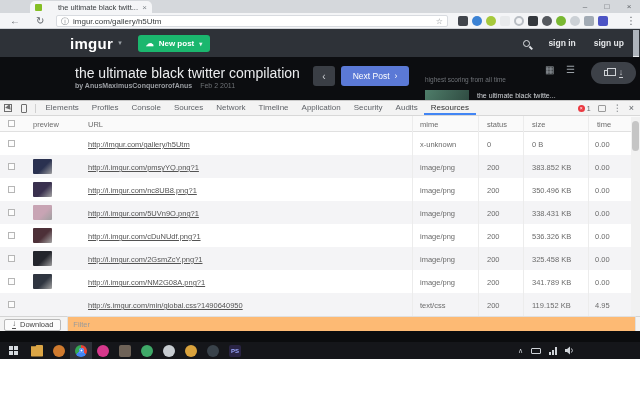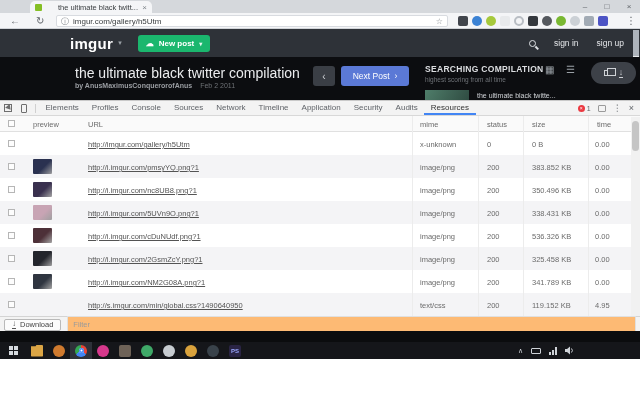--- a/index.html
+++ b/index.html
@@ -29,21 +29,21 @@
 
   
   .imgur-header { position:absolute; left:0; top:29px; width:640px; height:28px; background:#2e3238; display:flex; align-items:center; }
   .imgur-logo { margin-left:70px; color:#fff; font-weight:bold; font-size:15px; letter-spacing:.3px; }
   .logo-chevron { color:#9aa0a6; font-size:7px; margin-left:5px; }
   .newpost-btn { margin-left:16px; height:17px; background:#1bb76e; border-radius:3px; color:#fff; font-size:8px; font-weight:bold; display:flex; align-items:center; padding:0 8px; gap:5px; }
   .newpost-chev { font-size:6px; opacity:.9; }
   .hdr-right { margin-left:auto; margin-right:16px; display:flex; align-items:center; gap:18px; }
   .search-glass { width:7px; height:7px; border:1.5px solid #dfe2e6; border-radius:50%; position:relative; }
   .search-glass::after { content:""; position:absolute; width:4px; height:1.5px; background:#dfe2e6; transform:rotate(45deg); left:5px; top:6px; }
-  .hdr-link { color:#e4e6e9; font-size:8.5px; font-weight:normal; }
+  .hdr-link { color:#e4e6e9; font-size:8.5px; font-weight:bold; }
   .page-scrollbar { position:absolute; right:1px; top:30px; width:6px; height:70px; background:#e8eaed; }
   .page-scroll-thumb { width:6px; height:26px; background:#aeb4bc; }
 
   
   .gallery { position:absolute; left:0; top:57px; width:640px; height:43px; background:#0c0d10; overflow:hidden; }
   .post-title { position:absolute; left:75px; top:8px; color:#ebecee; font-size:14px; }
   .post-byline { position:absolute; left:75px; top:25px; display:flex; gap:8px; font-size:7px; }
   .post-author { color:#9b9ea3; font-weight:bold; }
   .post-date { color:#6e7176; }
   .prev-btn { position:absolute; left:313px; top:9px; width:22px; height:20px; background:#3a3e45; border-radius:3px; color:#cfd2d6; font-size:10px; display:flex; align-items:center; justify-content:center; }
@@ -187,21 +187,20 @@
     <div class="post-title">the ultimate black twitter compilation</div>
     <div class="post-byline">
       <span class="post-author">by AnusMaximusConquerorofAnus</span>
       <span class="post-date">Feb 2 2011</span>
     </div>
     <div class="prev-btn">‹</div>
     <div class="next-btn">
       <span>Next Post</span>
       <span>›</span>
     </div>
-    <div class="side-heading">SEARCHING COMPILATION</div>
     <div class="side-sub">highest scoring from all time</div>
     <span class="view-icon" style="left:545px">▦</span>
     <span class="view-icon" style="left:566px">☰</span>
     <div class="pill">
       <span class="copy-ic"></span>
       <span class="dl-ic">↓</span>
     </div>
     <div class="thumb-row">
       <div class="thumb-img"></div>
       <div class="thumb-caption">the ultimate black twitte...</div>

